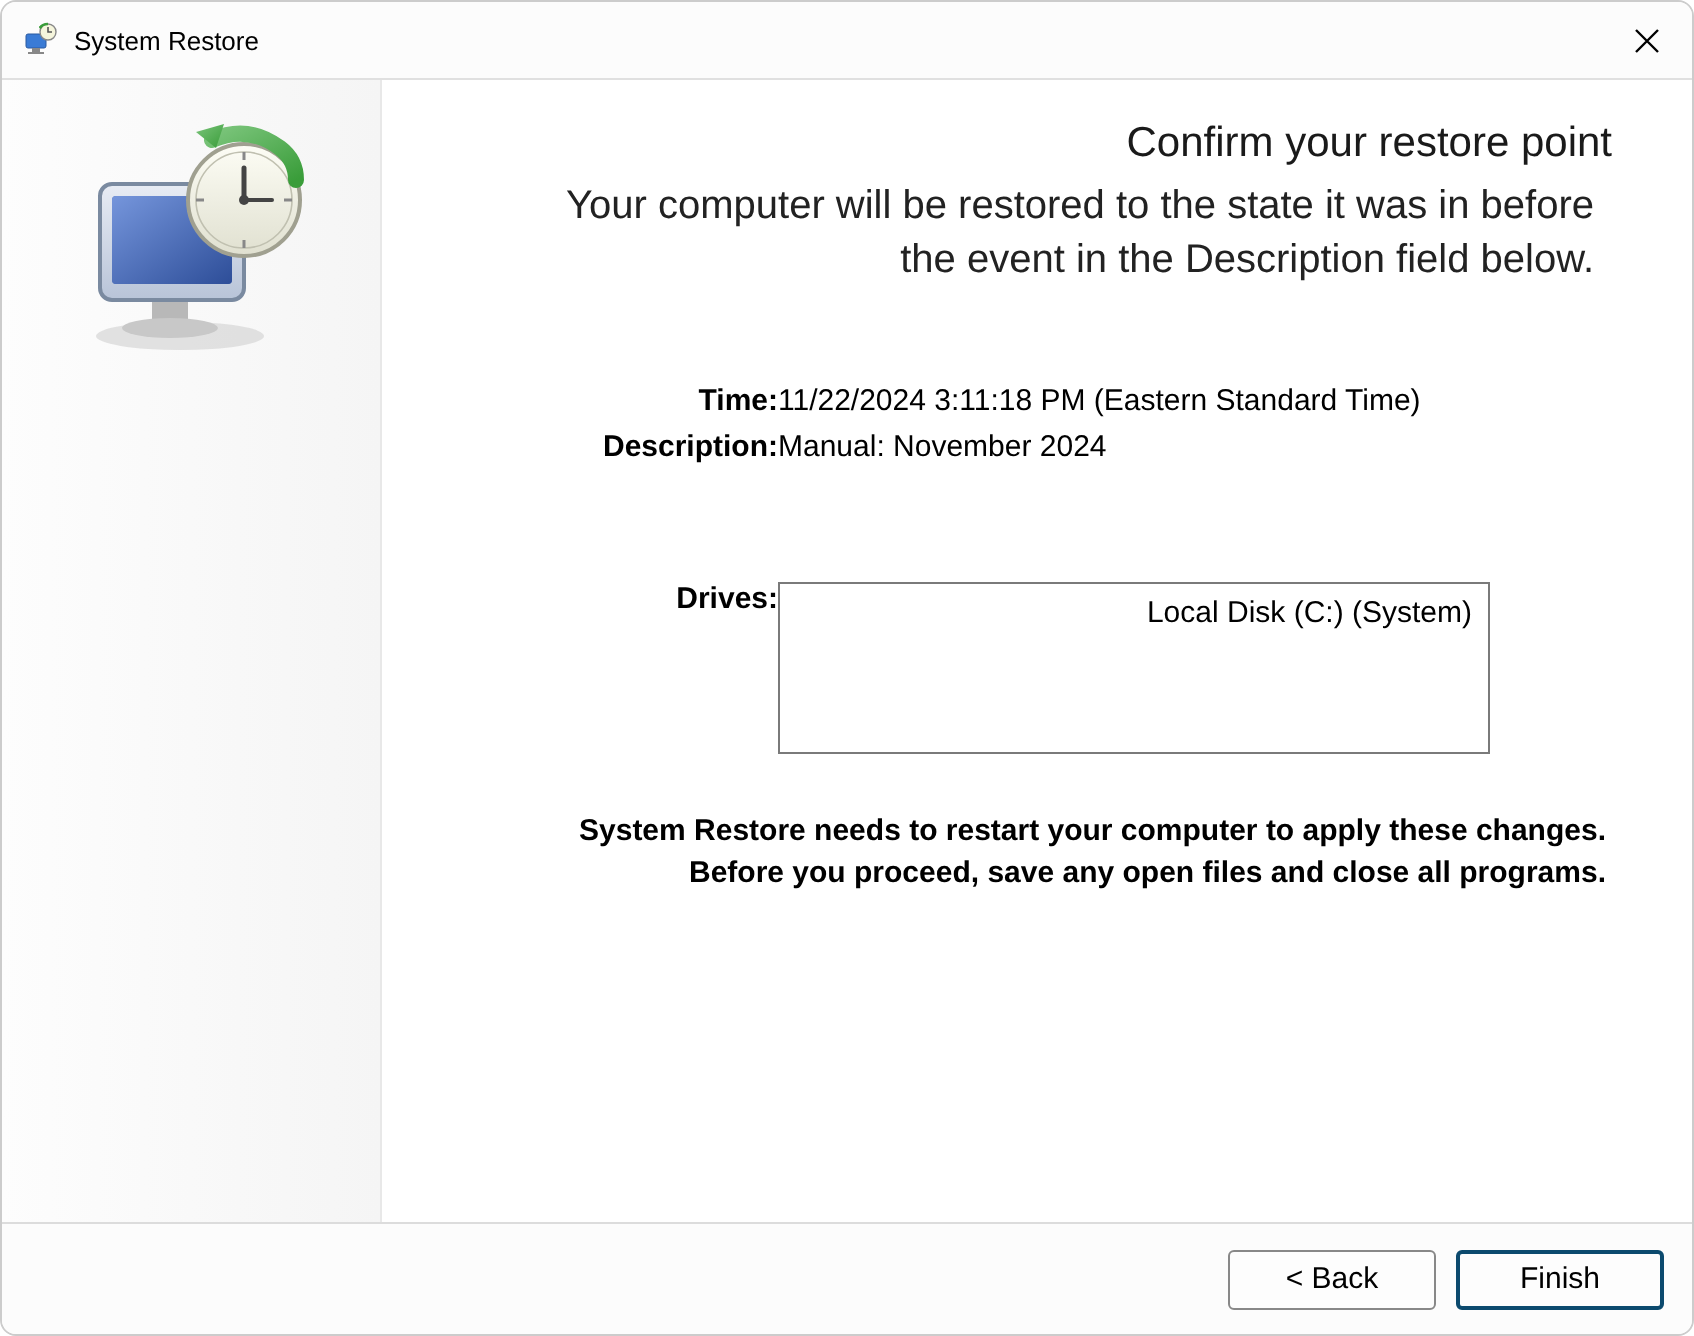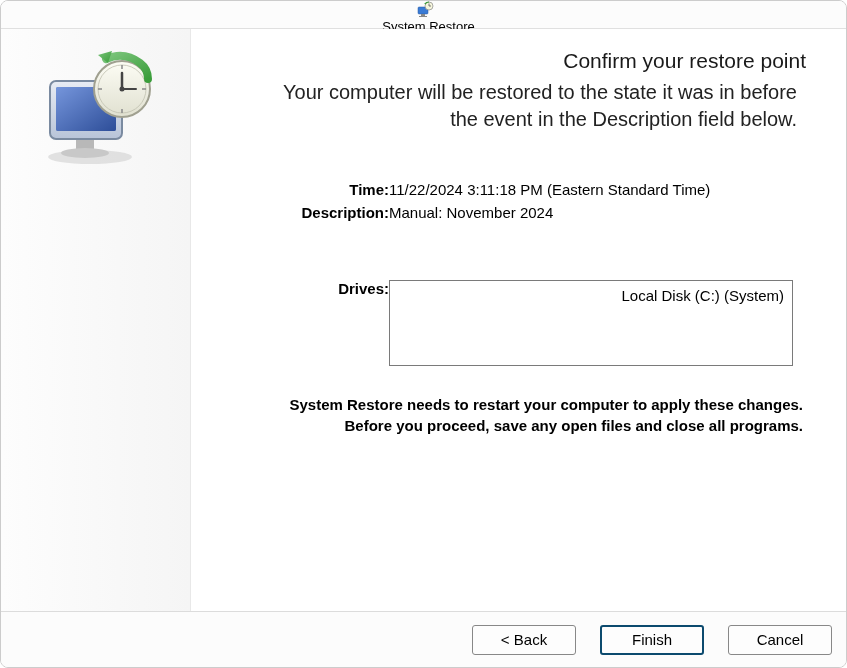--- a/index.html
+++ b/index.html
@@ -13,27 +13,26 @@
       background: #fff;
       width: 847px;
       height: 668px;
       overflow: hidden;
       border: 1px solid #ccc;
       border-radius: 8px;
       display: flex;
       flex-direction: column;
     }
     .titlebar {
-      height: 28px;
+      height: 39px;
       display: flex;
       align-items: center;
       padding: 0 0 0 10px;
       border-bottom: 1px solid #e0e0e0;
       background: #fcfcfc;
-      flex-direction: column;
     }
     .titlebar-icon {
       width: 18px;
       height: 18px;
       margin-right: 8px;
       flex-shrink: 0;
     }
     .titlebar-title {
       font-size: 13px;
       color: #000;
@@ -103,21 +102,21 @@
       font-size: 15px;
       color: #000;
     }
     .drives-row {
       margin-top: 59px;
       display: flex;
       align-items: flex-start;
     }
     .drives-box {
       border: 1px solid #7a7a7a;
-      width: 404px;
+      width: 356px;
       height: 86px;
       padding: 6px 8px;
       font-size: 15px;
       background: #fff;
     }
     .scan-link-wrap {
       margin-left: 126px;
       margin-top: 2px;
     }
     .scan-link {
@@ -143,21 +142,21 @@
       font-weight: bold;
     }
     .button-bar {
       height: 56px;
       border-top: 1px solid #dcdcdc;
       background: #fcfcfc;
       display: flex;
       justify-content: flex-end;
       align-items: center;
       padding-right: 14px;
-      gap: 24px;
+      gap: 10px;
     }
     .btn {
       min-width: 104px;
       height: 30px;
       border: 1px solid #888;
       background: #fdfdfd;
       border-radius: 3px;
       font-size: 15px;
       font-family: inherit;
       cursor: pointer;
@@ -254,14 +253,13 @@
       </div>
     </div>
 
     <p class="notice2">System Restore needs to restart your computer to apply these changes. Before you proceed, save any open files and close all programs.</p>
   </div>
 </div>
 
 <div class="button-bar">
   <button class="btn">&lt; Back</button>
   <button class="btn btn-primary">Finish</button>
-  <button class="btn">Cancel</button>
 </div>
 
 </body></html>

